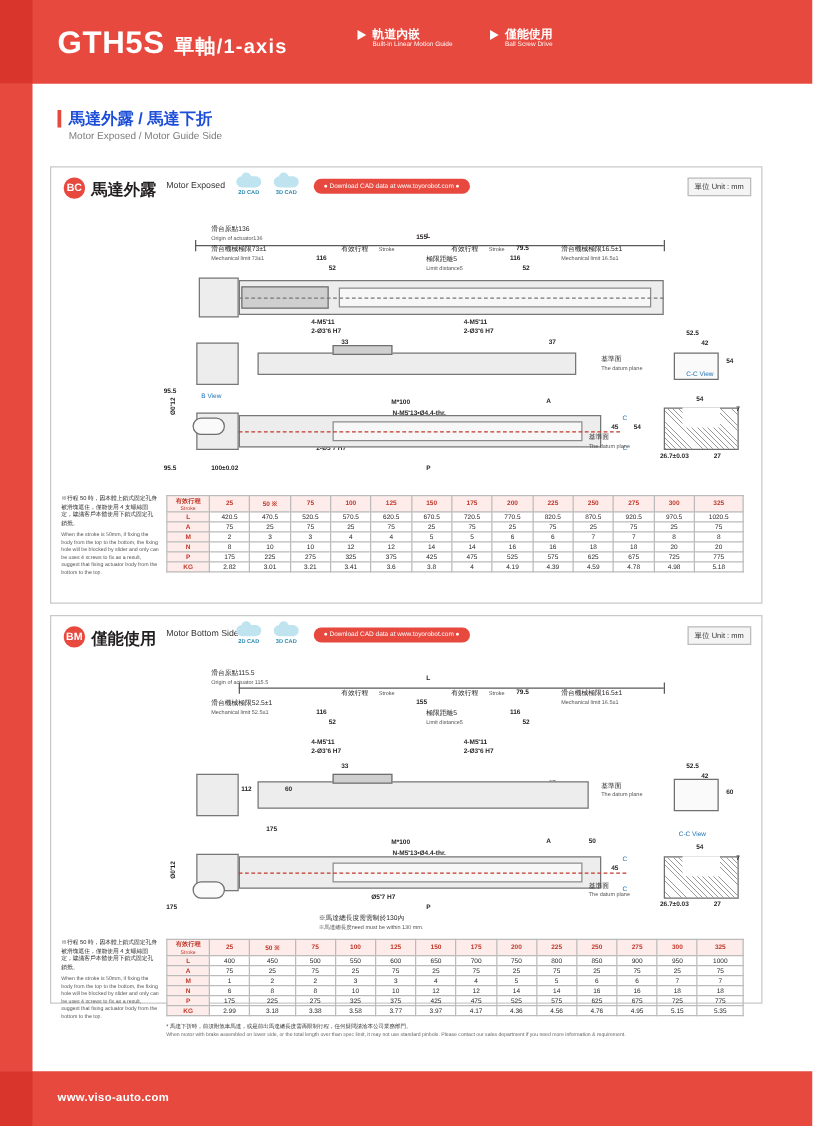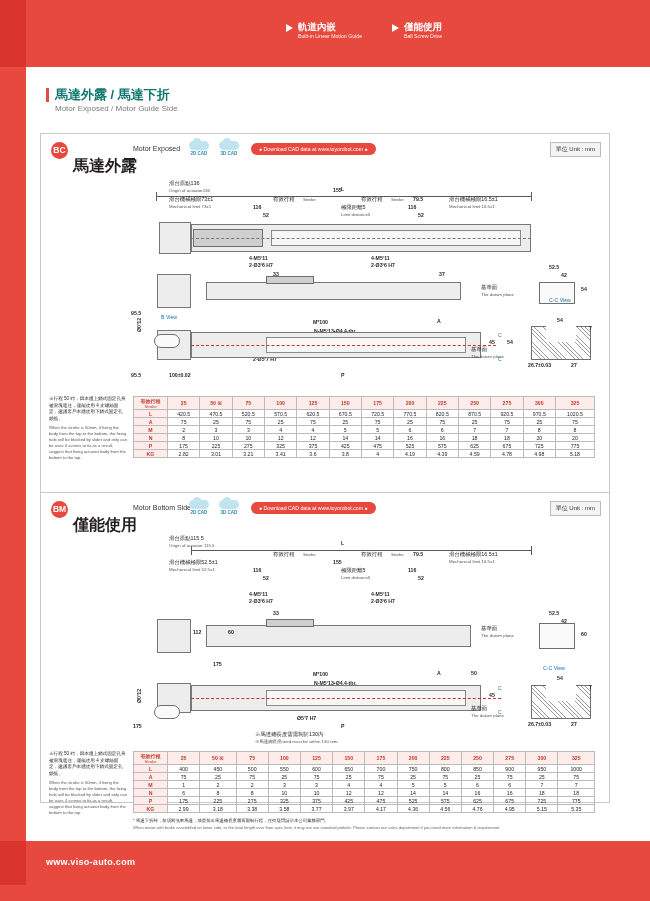--- a/index.html
+++ b/index.html
@@ -40,35 +40,35 @@
   #feat1 { left:286px; }
   #feat2 { left:392px; }
   
   .pagestripe {
     position:absolute; left:0; top:67px; width:26px; height:790px;
     background:#e8493f;
   }
   
   .sect { position:absolute; left:46px; top:86px; }
   .sect .bar { position:absolute; left:0; top:2px; width:3px; height:14px; background:#e8493f; }
-  .sect .cn { position:absolute; left:9px; top:0px; font-size:13px; font-weight:bold; color:#0f766e; white-space:nowrap;}
+  .sect .cn { position:absolute; left:9px; top:0px; font-size:13px; font-weight:bold; color:#1d4ed8; white-space:nowrap;}
   .sect .en { position:absolute; left:9px; top:18px; font-size:8px; color:#7b7b7b; white-space:nowrap;}
   
   .panel {
     position:absolute; left:40px; width:570px;
     border:1px solid #c9c9c9; background:#fff;
   }
-  #panel-bc { top:133px; height:418px; }
+  #panel-bc { top:133px; height:350px; }
   #panel-bm { top:492px; height:311px; }
   .badge {
     position:absolute; left:10px; top:8px; width:17px; height:17px;
     border-radius:50%; background:#e8493f; color:#fff;
     font-size:8.5px; font-weight:bold; text-align:center; line-height:17px;
   }
-  .ptitle-cn { position:absolute; left:32px; top:9px; font-size:16px; font-weight:bold; white-space:nowrap;margin-top:13px;}
+  .ptitle-cn { position:absolute; left:32px; top:9px; font-size:13px; font-weight:bold; white-space:nowrap;}
   .ptitle-en { position:absolute; left:92px; top:11px; font-size:7px; color:#333; white-space:nowrap;}
   .cadcloud {
     position:absolute; top:7px; width:26px; height:17px;
     font-size:5px; color:#2a8ab0; text-align:center;
   }
   .cadcloud .cl {
     position:absolute; left:3px; top:0; width:20px; height:9px;
     background:#bfe4f0; border-radius:5px;
   }
   .cadcloud .cl:before {
@@ -118,35 +118,39 @@
   }
   table.spec thead td { background:#fdecea; color:#c0392b; font-weight:bold; }
   table.spec tbody td:first-child { background:#fdecea; color:#c0392b; font-weight:bold; }
   table.spec .hdr-first { background:#fdecea; color:#c0392b; font-weight:bold; font-size:5px; line-height:1.2;}
   .foot-note {
     position:absolute; font-size:4.4px; color:#333; line-height:1.5;
   }
   .foot-note .en { color:#666; font-size:4.1px; }
   
   .footer {
-    position:absolute; left:0; bottom:0; width:650px; height:60px;
+    position:absolute; left:0; bottom:0; width:650px; height:44px;
     background:#e8493f;
   }
   .footer .lbar { position:absolute; left:0; top:0; width:26px; height:44px; background:#d9352c;}
   .footer .url {
     position:absolute; left:46px; top:16px; color:#fff;
     font-size:9px; font-weight:bold; letter-spacing:0.3px;
   }
   .sq { position:absolute; border:1px solid #6f6f6f; background:#fafafa;}
 </style>
 </head>
 <body>
 
 <div class="header">
   <div class="leftbar"></div>
+  <div class="title">
+    <span>GTH5S</span>
+    <span class="sub">單軸</span><span class="sub">/1-axis</span>
+  </div>
   <div class="hfeat" id="feat1">
     <div class="tri"></div>
     <div class="l1">軌道內嵌</div>
     <div class="l2">Built-in Linear Motion Guide</div>
   </div>
   <div class="hfeat" id="feat2">
     <div class="tri"></div>
     <div class="l1">僅能使用</div>
     <div class="l2">Ball Screw Drive</div>
   </div>

